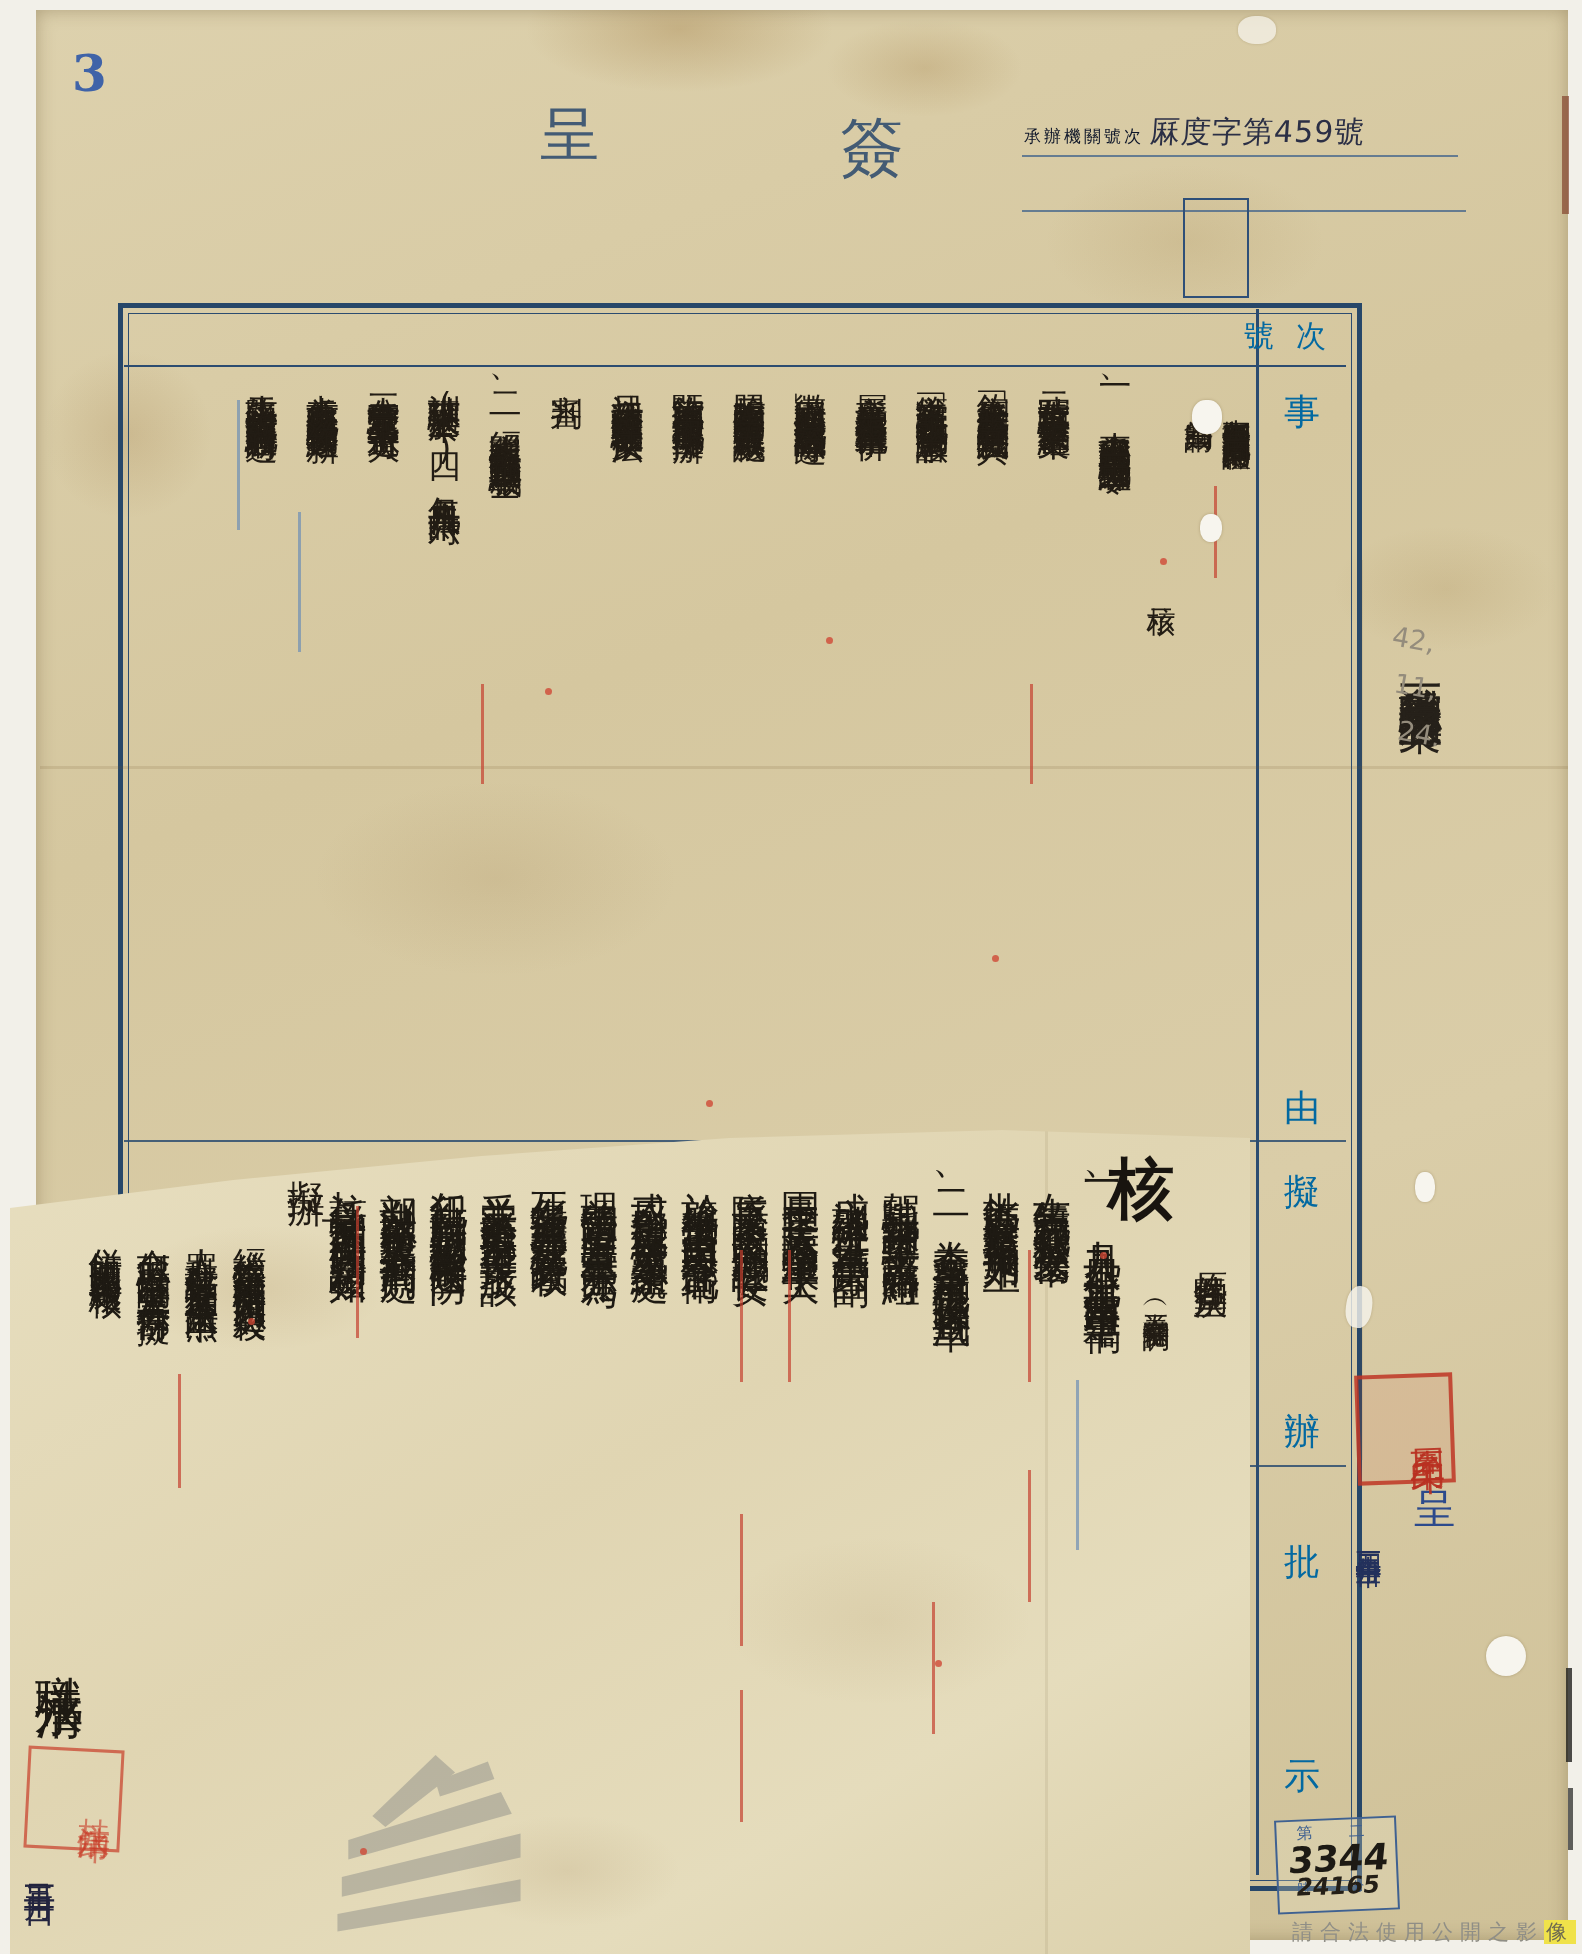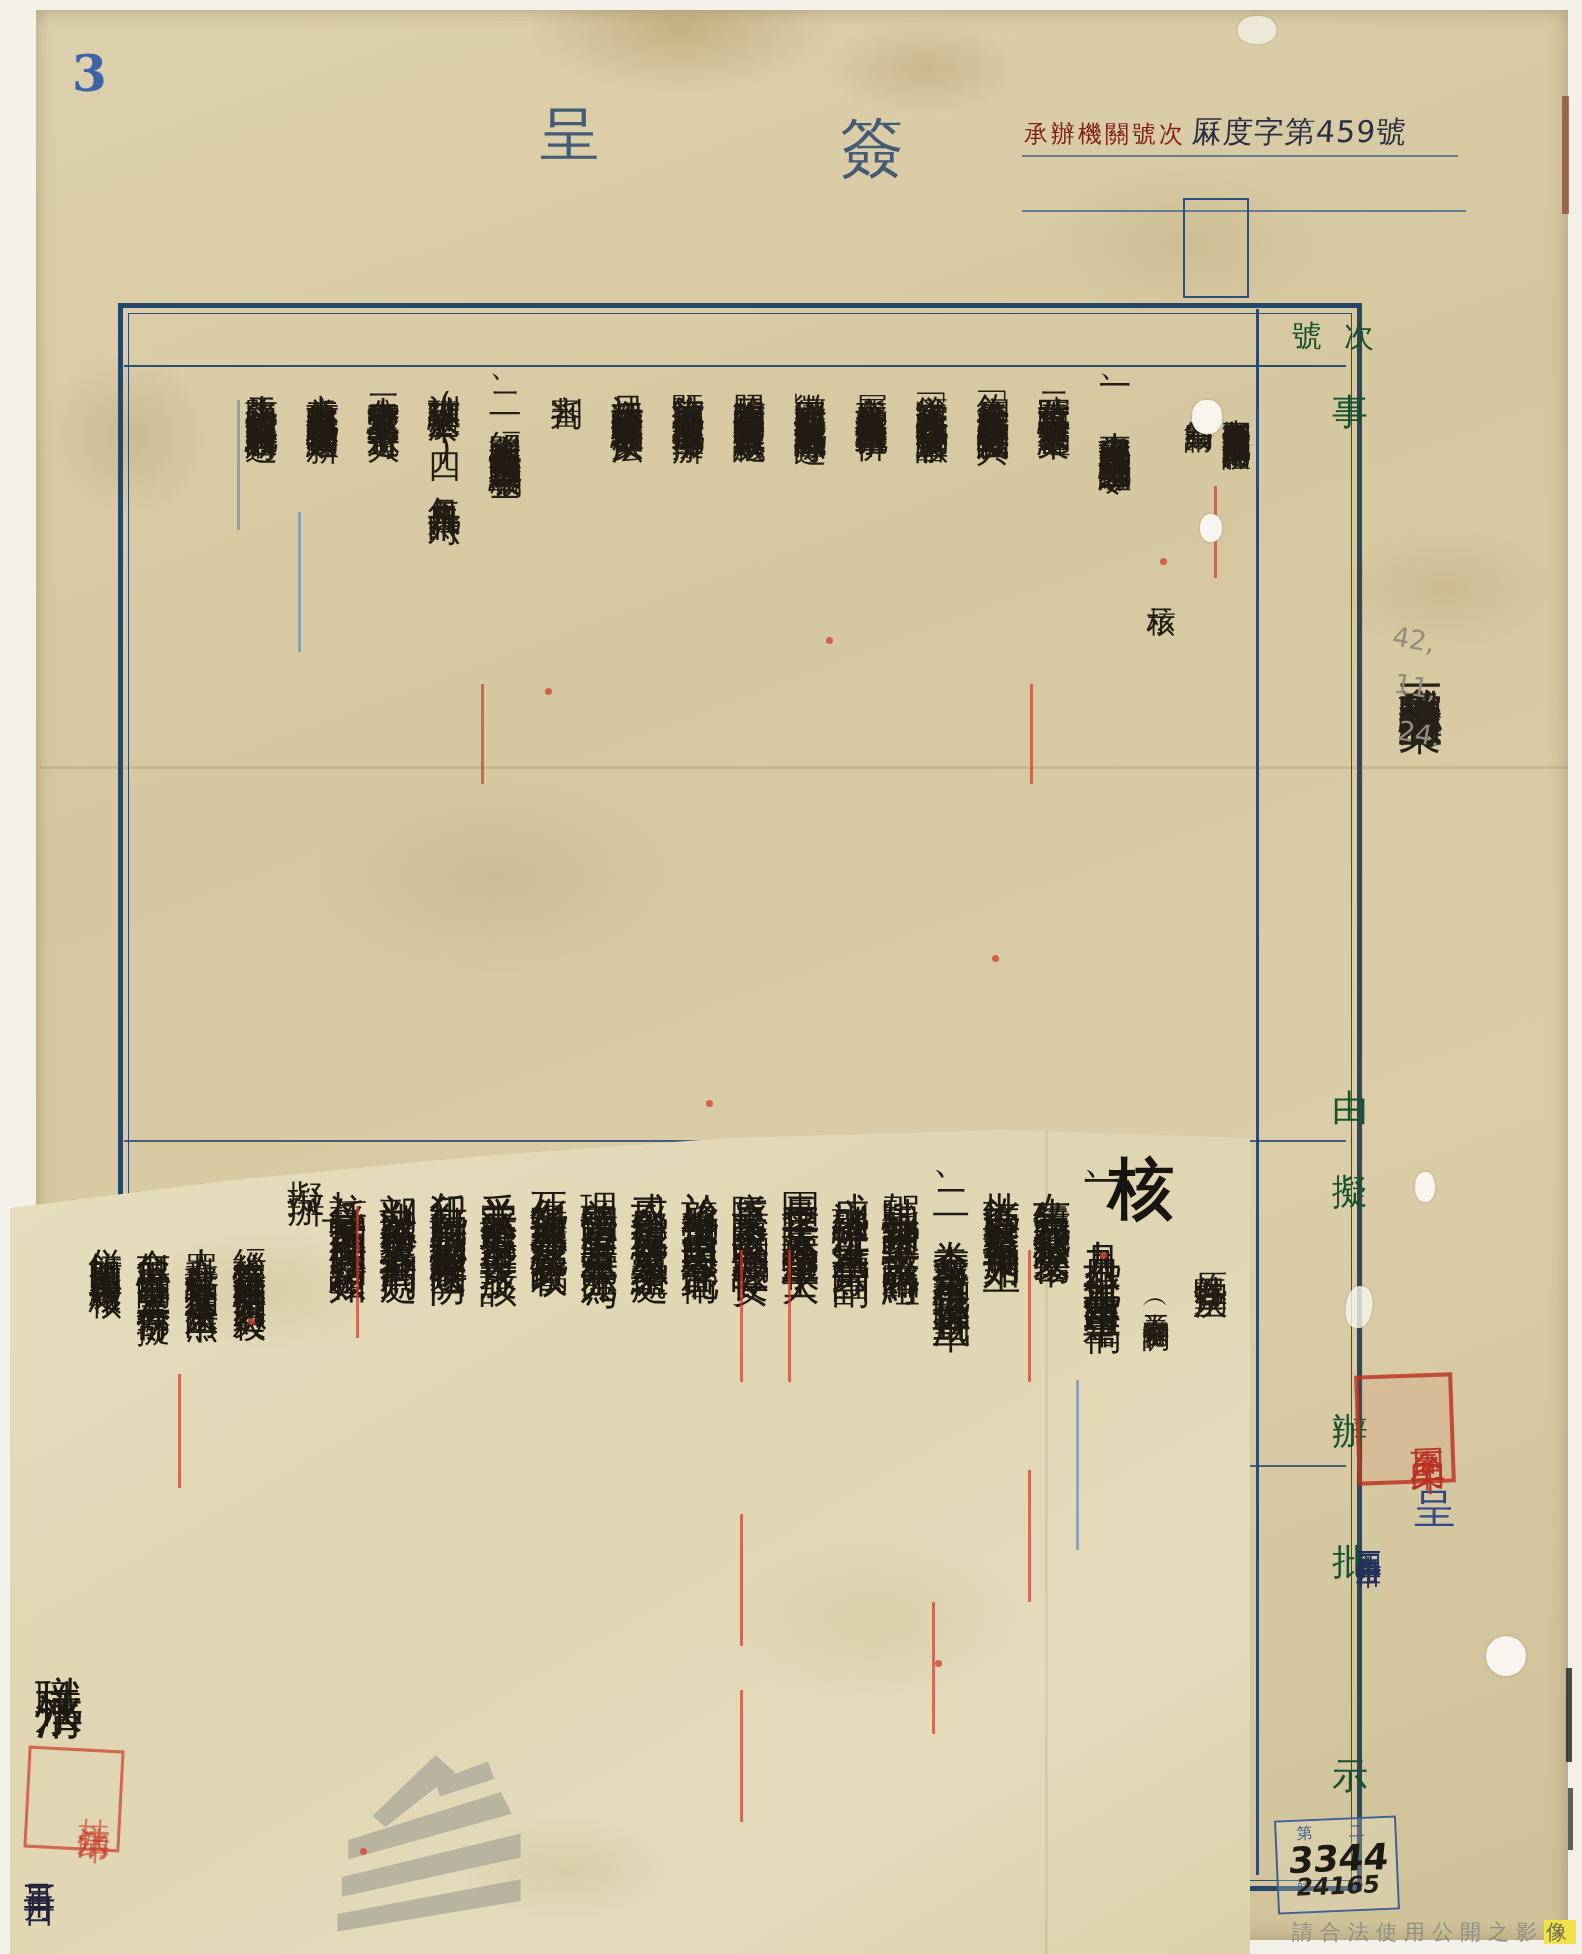--- a/index.html
+++ b/index.html
@@ -25,32 +25,32 @@
       linear-gradient(150deg,#e7debf 0%,#e0d5b2 45%,#e5dcbc 75%,#dcd1ac 100%);
     clip-path:polygon(0 86px,18% 58px,38% 34px,58% 16px,80% 8px,100% 16px,100% 100%,0 100%);
     filter:drop-shadow(0 -4px 5px rgba(80,60,30,.45));}
   
   .vtext{position:absolute;writing-mode:vertical-rl;text-orientation:upright;color:#221c14;}
   .vtext > div{line-height:1.06;}
   
   .hnum{position:absolute;left:72px;top:44px;font-family:"DejaVu Serif",serif;font-size:50px;font-weight:bold;color:#3f63a8;z-index:3;}
   .big-title{position:absolute;color:#2f4c6e;opacity:.88;z-index:3;}
   .hdr-line{position:absolute;z-index:3;white-space:nowrap;}
-  .hdr-label{font-size:24px;color:#7f1d1d;letter-spacing:3px;}
+  .hdr-label{font-size:17px;color:#0f172a;letter-spacing:3px;}
   .hdr-val1{font-size:30px;color:#2b2f45;letter-spacing:1px;transform:skewX(-4deg);display:inline-block;margin-left:6px;}
   .hdr-val2{font-size:36px;font-weight:bold;color:#2d3c9c;letter-spacing:0;display:inline-block;margin-left:4px;transform:rotate(-1deg);}
   .hdr-suffix{font-size:46px;font-weight:bold;color:#242f86;display:inline-block;margin-left:10px;}
   .hdr-rule{position:absolute;height:2px;background:#49688c;opacity:.8;z-index:3;}
   .small-box{position:absolute;left:1183px;top:198px;width:62px;height:96px;border:2px solid #2e4f78;z-index:4;}
   
   #form-box{position:absolute;left:118px;top:303px;width:1234px;height:1578px;border:5px solid #274769;z-index:2;}
   #form-box:before{content:"";position:absolute;inset:5px;border:1.5px solid #2c4c70;}
   .rule-h{position:absolute;background:#2c4c70;z-index:3;}
   .rule-v{position:absolute;background:#2c4c70;z-index:3;}
-  .form-label{position:absolute;color:#14532d;font-size:36px;z-index:4;margin-left:48px;}
+  .form-label{position:absolute;color:#0369a1;font-size:36px;z-index:4;}
   #label-serial{left:1262px;top:316px;width:86px;font-size:30px;direction:rtl;letter-spacing:22px;white-space:nowrap;}
   
   #subject-block{right:330px;top:396px;height:740px;font-size:29px;letter-spacing:1px;z-index:4;}
   #subject-block > div{margin-block-end:7px;}
   .sub-c3{padding-inline-start:188px;}
   #body1{right:450px;top:368px;height:785px;font-size:33px;letter-spacing:2px;z-index:4;}
   #body1 > div{margin-block-end:26px;}
   
   .ov{position:absolute;z-index:7;}
   #ov-body{right:128px;top:40px;height:800px;font-size:38px;letter-spacing:5px;color:#1e1a13;}

